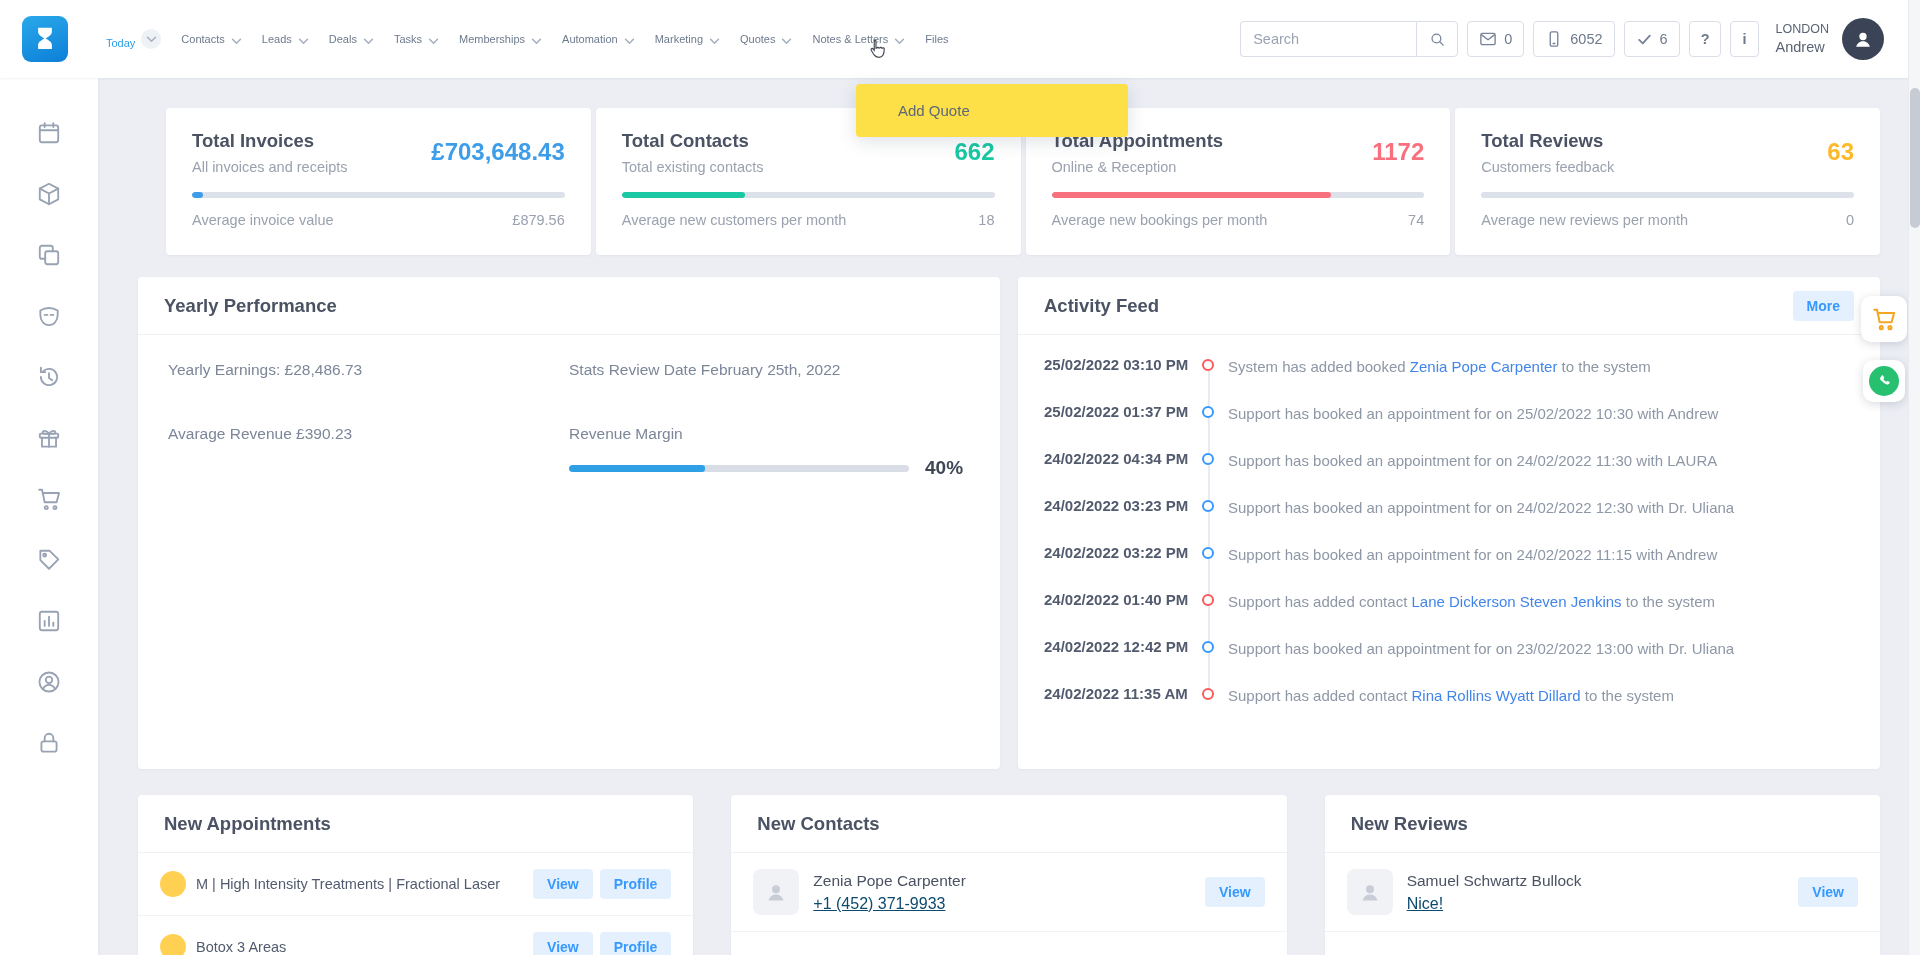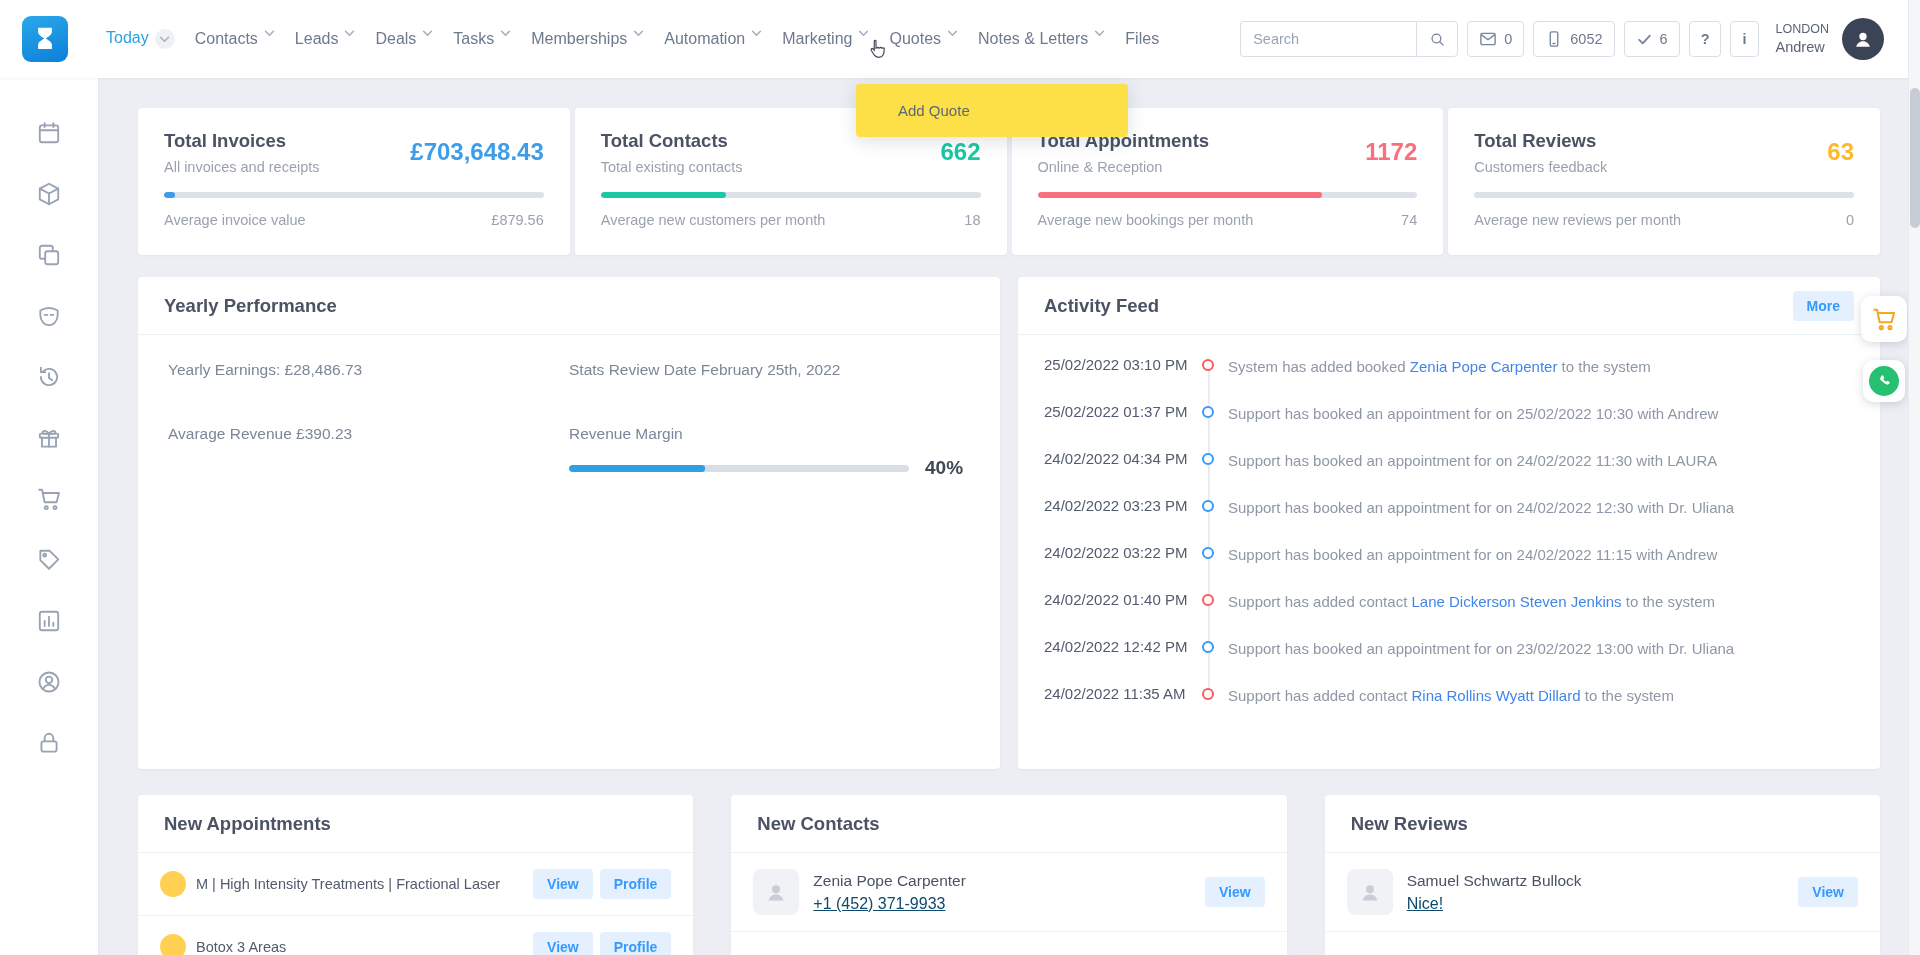--- a/index.html
+++ b/index.html
@@ -8,21 +8,21 @@
   svg{display:block;}
   .ic{stroke:#98a2b3;fill:none;stroke-width:1.7;stroke-linecap:round;stroke-linejoin:round;}
   .hic{stroke:#77839a;fill:none;stroke-width:1.8;stroke-linecap:round;stroke-linejoin:round;}
 
   
   .topbar{position:absolute;top:0;left:0;right:12px;height:78px;background:#fff;display:flex;align-items:center;
           padding:0 24px 0 22px;z-index:40;box-shadow:0 1px 2px rgba(40,50,80,.06);}
   .logo{width:46px;height:46px;border-radius:9px;background:linear-gradient(160deg,#2aa9ea,#0c7fd8);
         display:flex;align-items:center;justify-content:center;margin-right:38px;flex-shrink:0;cursor:pointer;}
   .nav{display:flex;align-items:center;gap:20px;}
-  .nav-item{display:flex;align-items:flex-start;gap:6px;font-size:16px;color:#6d7a8c;cursor:pointer;white-space:nowrap;}
+  .nav-item{display:flex;align-items:flex-end;gap:6px;font-size:11px;color:#6d7a8c;cursor:pointer;white-space:nowrap;}
   .nav-item.active{color:#2b9fe8;}
   .chev{width:11px;height:7px;stroke:#a7b0bf;fill:none;stroke-width:1.8;stroke-linecap:round;stroke-linejoin:round;}
   .chev-bg{width:20px;height:20px;border-radius:50%;background:#eef1f5;display:flex;align-items:center;justify-content:center;}
   .hright{margin-left:auto;display:flex;align-items:center;gap:9px;}
   .search-wrap{display:flex;align-items:center;}
   .search-input{width:176px;height:36px;border:1px solid #d9dee7;border-right:none;border-radius:4px 0 0 4px;
                 padding:0 12px;font-size:14.5px;color:#0369a1;outline:none;font-family:inherit;background:#fff;}
   .search-input::placeholder{color:#9aa4b4;}
   .search-btn{width:42px;height:36px;border:1px solid #d9dee7;border-radius:0 4px 4px 0;background:#fff;
               display:flex;align-items:center;justify-content:center;cursor:pointer;}
@@ -39,21 +39,21 @@
   .dropdown-item{padding:12px 26px;font-size:15px;color:#5d6778;cursor:pointer;}
   .cursor{position:absolute;left:866px;top:38px;z-index:80;pointer-events:none;}
 
   
   .sidebar{position:absolute;top:78px;left:0;bottom:0;width:98px;background:#fff;z-index:30;display:flex;
            flex-direction:column;align-items:center;padding-top:42px;gap:35px;box-shadow:1px 0 2px rgba(40,50,80,.04);}
   .side-item{cursor:pointer;}
 
   
   .main{position:absolute;left:98px;top:78px;right:0;bottom:0;padding:30px 40px 0;}
-  .stats{display:grid;grid-template-columns:repeat(4,1fr);gap:5px;}
+  .stats{display:grid;grid-template-columns:repeat(4,1fr);gap:5px;margin-left:28px;}
   .stat-card{background:#fff;border-radius:4px;height:147px;padding:22px 26px 18px;box-shadow:0 1px 3px rgba(56,65,93,.05);}
   .stat-head{display:flex;justify-content:space-between;align-items:flex-start;}
   .stat-title{font-size:18.5px;font-weight:600;color:#4a5263;}
   .stat-sub{font-size:14.5px;color:#9aa1af;margin-top:7px;}
   .stat-value{font-size:24px;font-weight:600;margin-top:8px;white-space:nowrap;}
   .bar{height:6px;border-radius:3px;background:#dde1e9;margin-top:17px;overflow:hidden;}
   .bar-fill{height:100%;border-radius:3px;width:0;}
   .stat-foot{display:flex;justify-content:space-between;margin-top:14px;font-size:14.5px;color:#9aa1af;}
 
   .mid{display:grid;grid-template-columns:1fr 1fr;gap:18px;margin-top:22px;}
@@ -64,21 +64,21 @@
             padding:7px 14px;cursor:pointer;font-family:inherit;white-space:nowrap;}
 
   .yearly-body{padding:26px 30px;display:grid;grid-template-columns:1fr 1fr;row-gap:46px;font-size:15.5px;color:#7c8698;}
   .margin-row{display:flex;align-items:center;gap:16px;margin-top:14px;}
   .margin-bar{width:340px;height:7px;border-radius:4px;background:#d9dde5;overflow:hidden;}
   .margin-pct{font-size:19px;font-weight:700;color:#3f4656;}
 
   .timeline{position:relative;padding:8px 26px 0;}
   .timeline::before{content:"";position:absolute;left:190px;top:32px;height:326px;width:2px;background:#e8ebf1;}
   .t-row{display:flex;align-items:flex-start;padding:13px 0;position:relative;}
-  .t-time{width:152px;flex-shrink:0;font-size:15px;font-weight:400;color:#525b6d;white-space:nowrap;}
+  .t-time{width:152px;flex-shrink:0;font-size:15px;font-weight:700;color:#525b6d;white-space:nowrap;}
   .t-dot{width:12px;height:12px;border-radius:50%;background:#fff;border:2.5px solid #3699ff;margin:3px 14px 0 6px;
          flex-shrink:0;position:relative;z-index:1;}
   .t-dot.red{border-color:#fc5a5a;}
   .t-dot.blue{border-color:#3699ff;}
   .t-msg{font-size:15px;color:#8e97a6;line-height:20px;padding-top:1px;white-space:nowrap;}
   .act-link{color:#4285e8;cursor:pointer;}
 
   .bottom{display:grid;grid-template-columns:repeat(3,1fr);gap:38px;margin-top:26px;}
   .panel-b{background:#fff;border-radius:4px;box-shadow:0 1px 3px rgba(56,65,93,.05);min-height:240px;}
   .li{display:flex;align-items:center;padding:16px 22px;border-bottom:1px solid #f0f2f6;}

